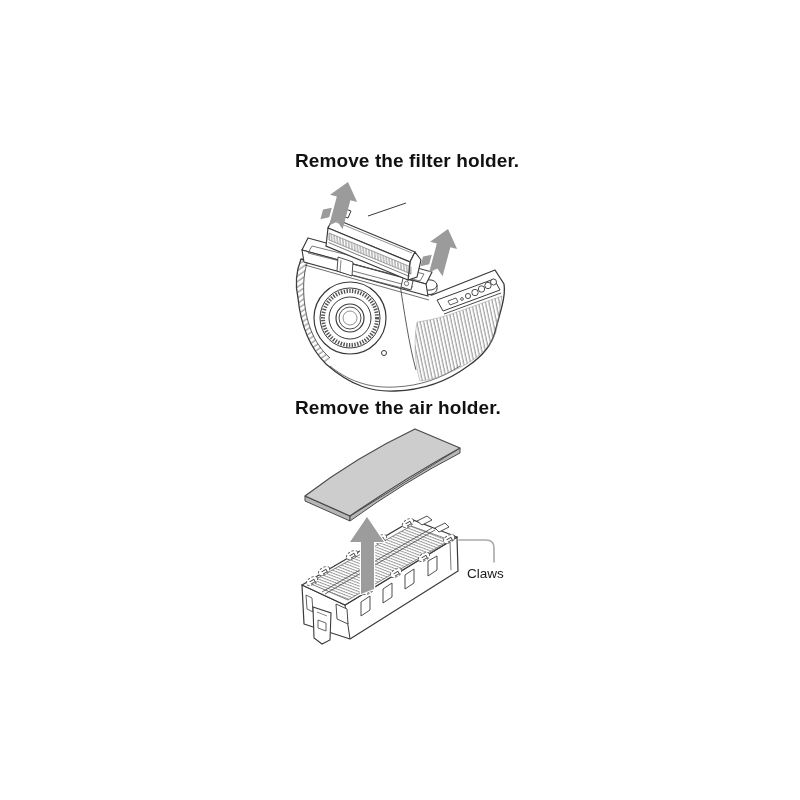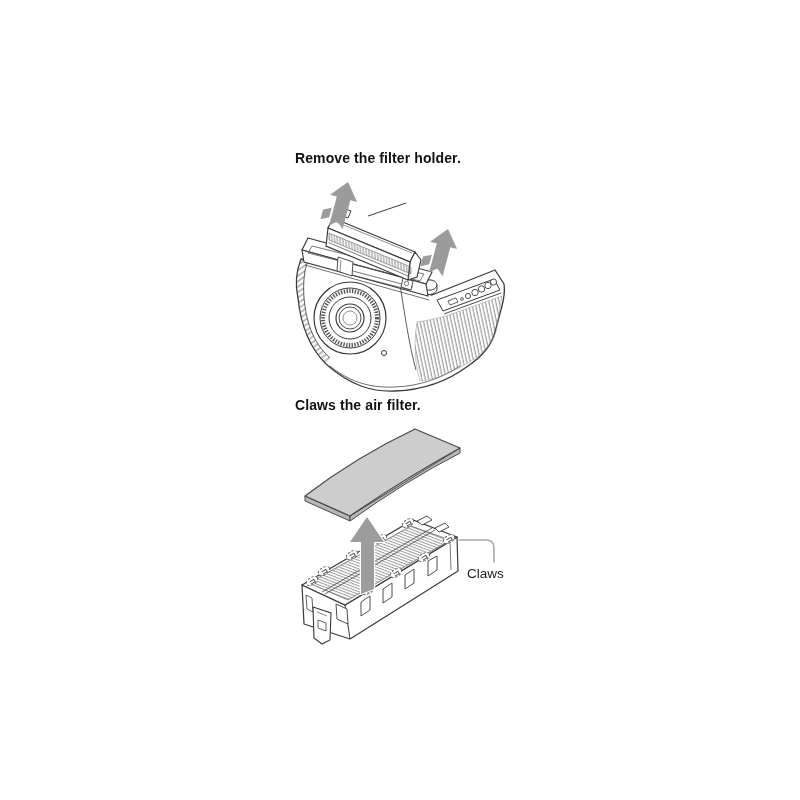--- a/index.html
+++ b/index.html
@@ -1,21 +1,21 @@
 <!DOCTYPE html>
 <html><head>
 <meta charset="utf-8">
 <style>
   html,body { margin:0; padding:0; background:#fff; }
   .page {
     position:relative; width:800px; height:800px; background:#ffffff;
     font-family:"Liberation Sans", sans-serif; overflow:hidden;
   }
   .step-heading {
-    position:absolute; font-size:14px; font-weight:bold; color:#111;
+    position:absolute; font-size:19px; font-weight:bold; color:#111;
     letter-spacing:0.1px; white-space:nowrap;
   }
   .fig { position:absolute; }
   svg text { font-family:"Liberation Sans", sans-serif; }
 </style>
 </head>
 <body>
 
 <div class="page">
 
@@ -99,21 +99,21 @@
     <g transform="translate(348,182) rotate(15)">
       <polygon points="0,0 14,17 7,17 7,47 0,41 -7,47 -7,17 -14,17" fill="#9b9b9b"></polygon>
       <polygon points="-17,33 -9,29 -9,39 -17,43" fill="#9b9b9b"></polygon>
     </g>
     <g transform="translate(448,229) rotate(15)">
       <polygon points="0,0 14,17 7,17 7,47 0,41 -7,47 -7,17 -14,17" fill="#9b9b9b"></polygon>
       <polygon points="-17,33 -9,29 -9,39 -17,43" fill="#9b9b9b"></polygon>
     </g>
   </svg>
 
-  <div class="step-heading" style="left:295px; top:397px">Claws the air filter.</div>
+  <div class="step-heading" style="left:295px; top:397px">Remove the air holder.</div>
 
   <svg class="fig" style="left:290px; top:415px" width="235" height="250" viewBox="290 415 235 250">
     <defs>
       <pattern id="hatchT" patternUnits="userSpaceOnUse" width="3.4" height="9" patternTransform="matrix(0.863,-0.505,0.933,0.358,0,0)">
         <line x1="1" y1="0" x2="1" y2="9" stroke="#4a4a4a" stroke-width="0.75"></line>
       </pattern>
     </defs>
 
     <g>
       <path d="M302 585 L304 624 L350 639 L458 571 L457 537 L345 605 Z" fill="#fff" stroke="#3a3a3a" stroke-width="1.2" stroke-linejoin="round"></path>

